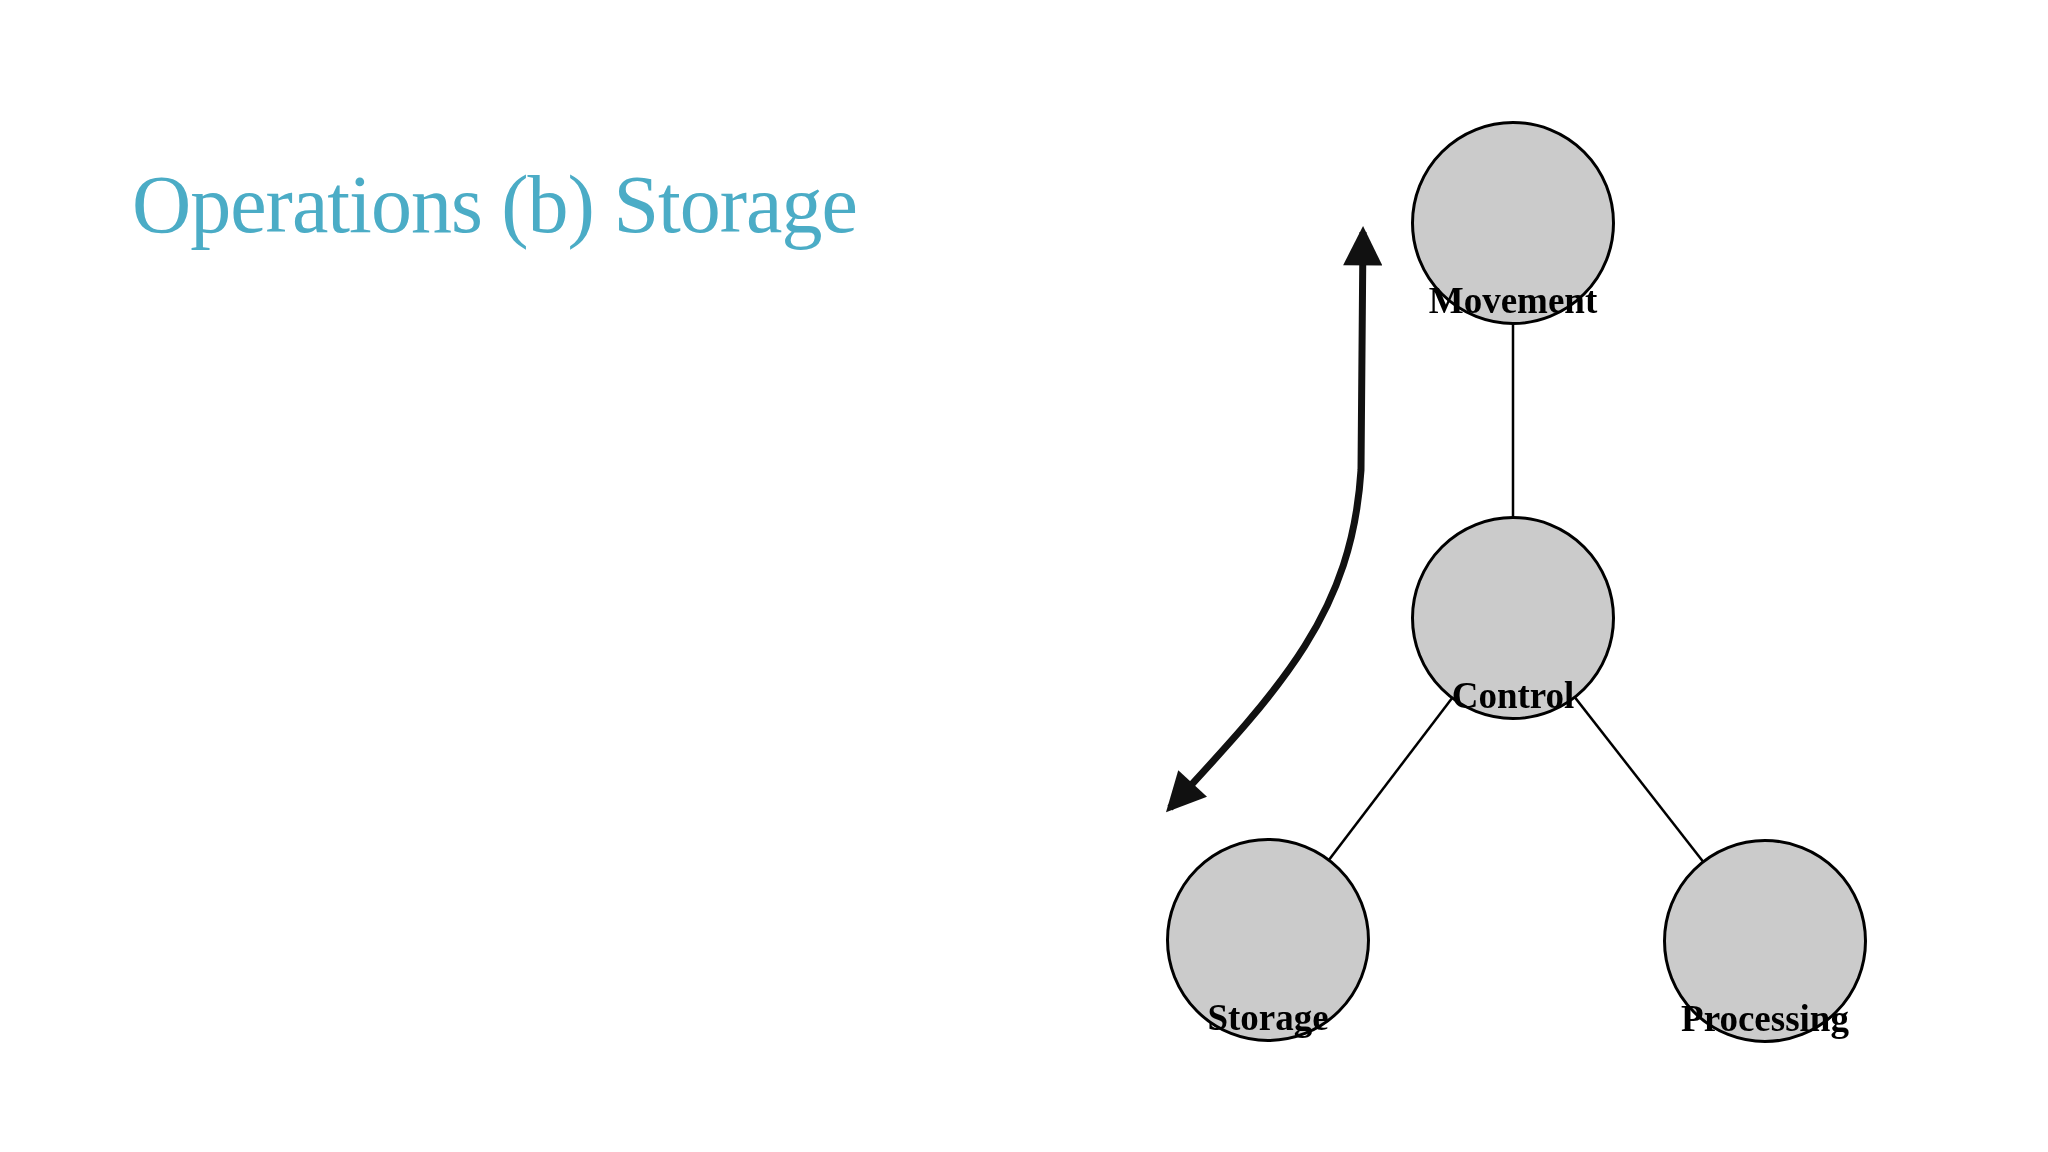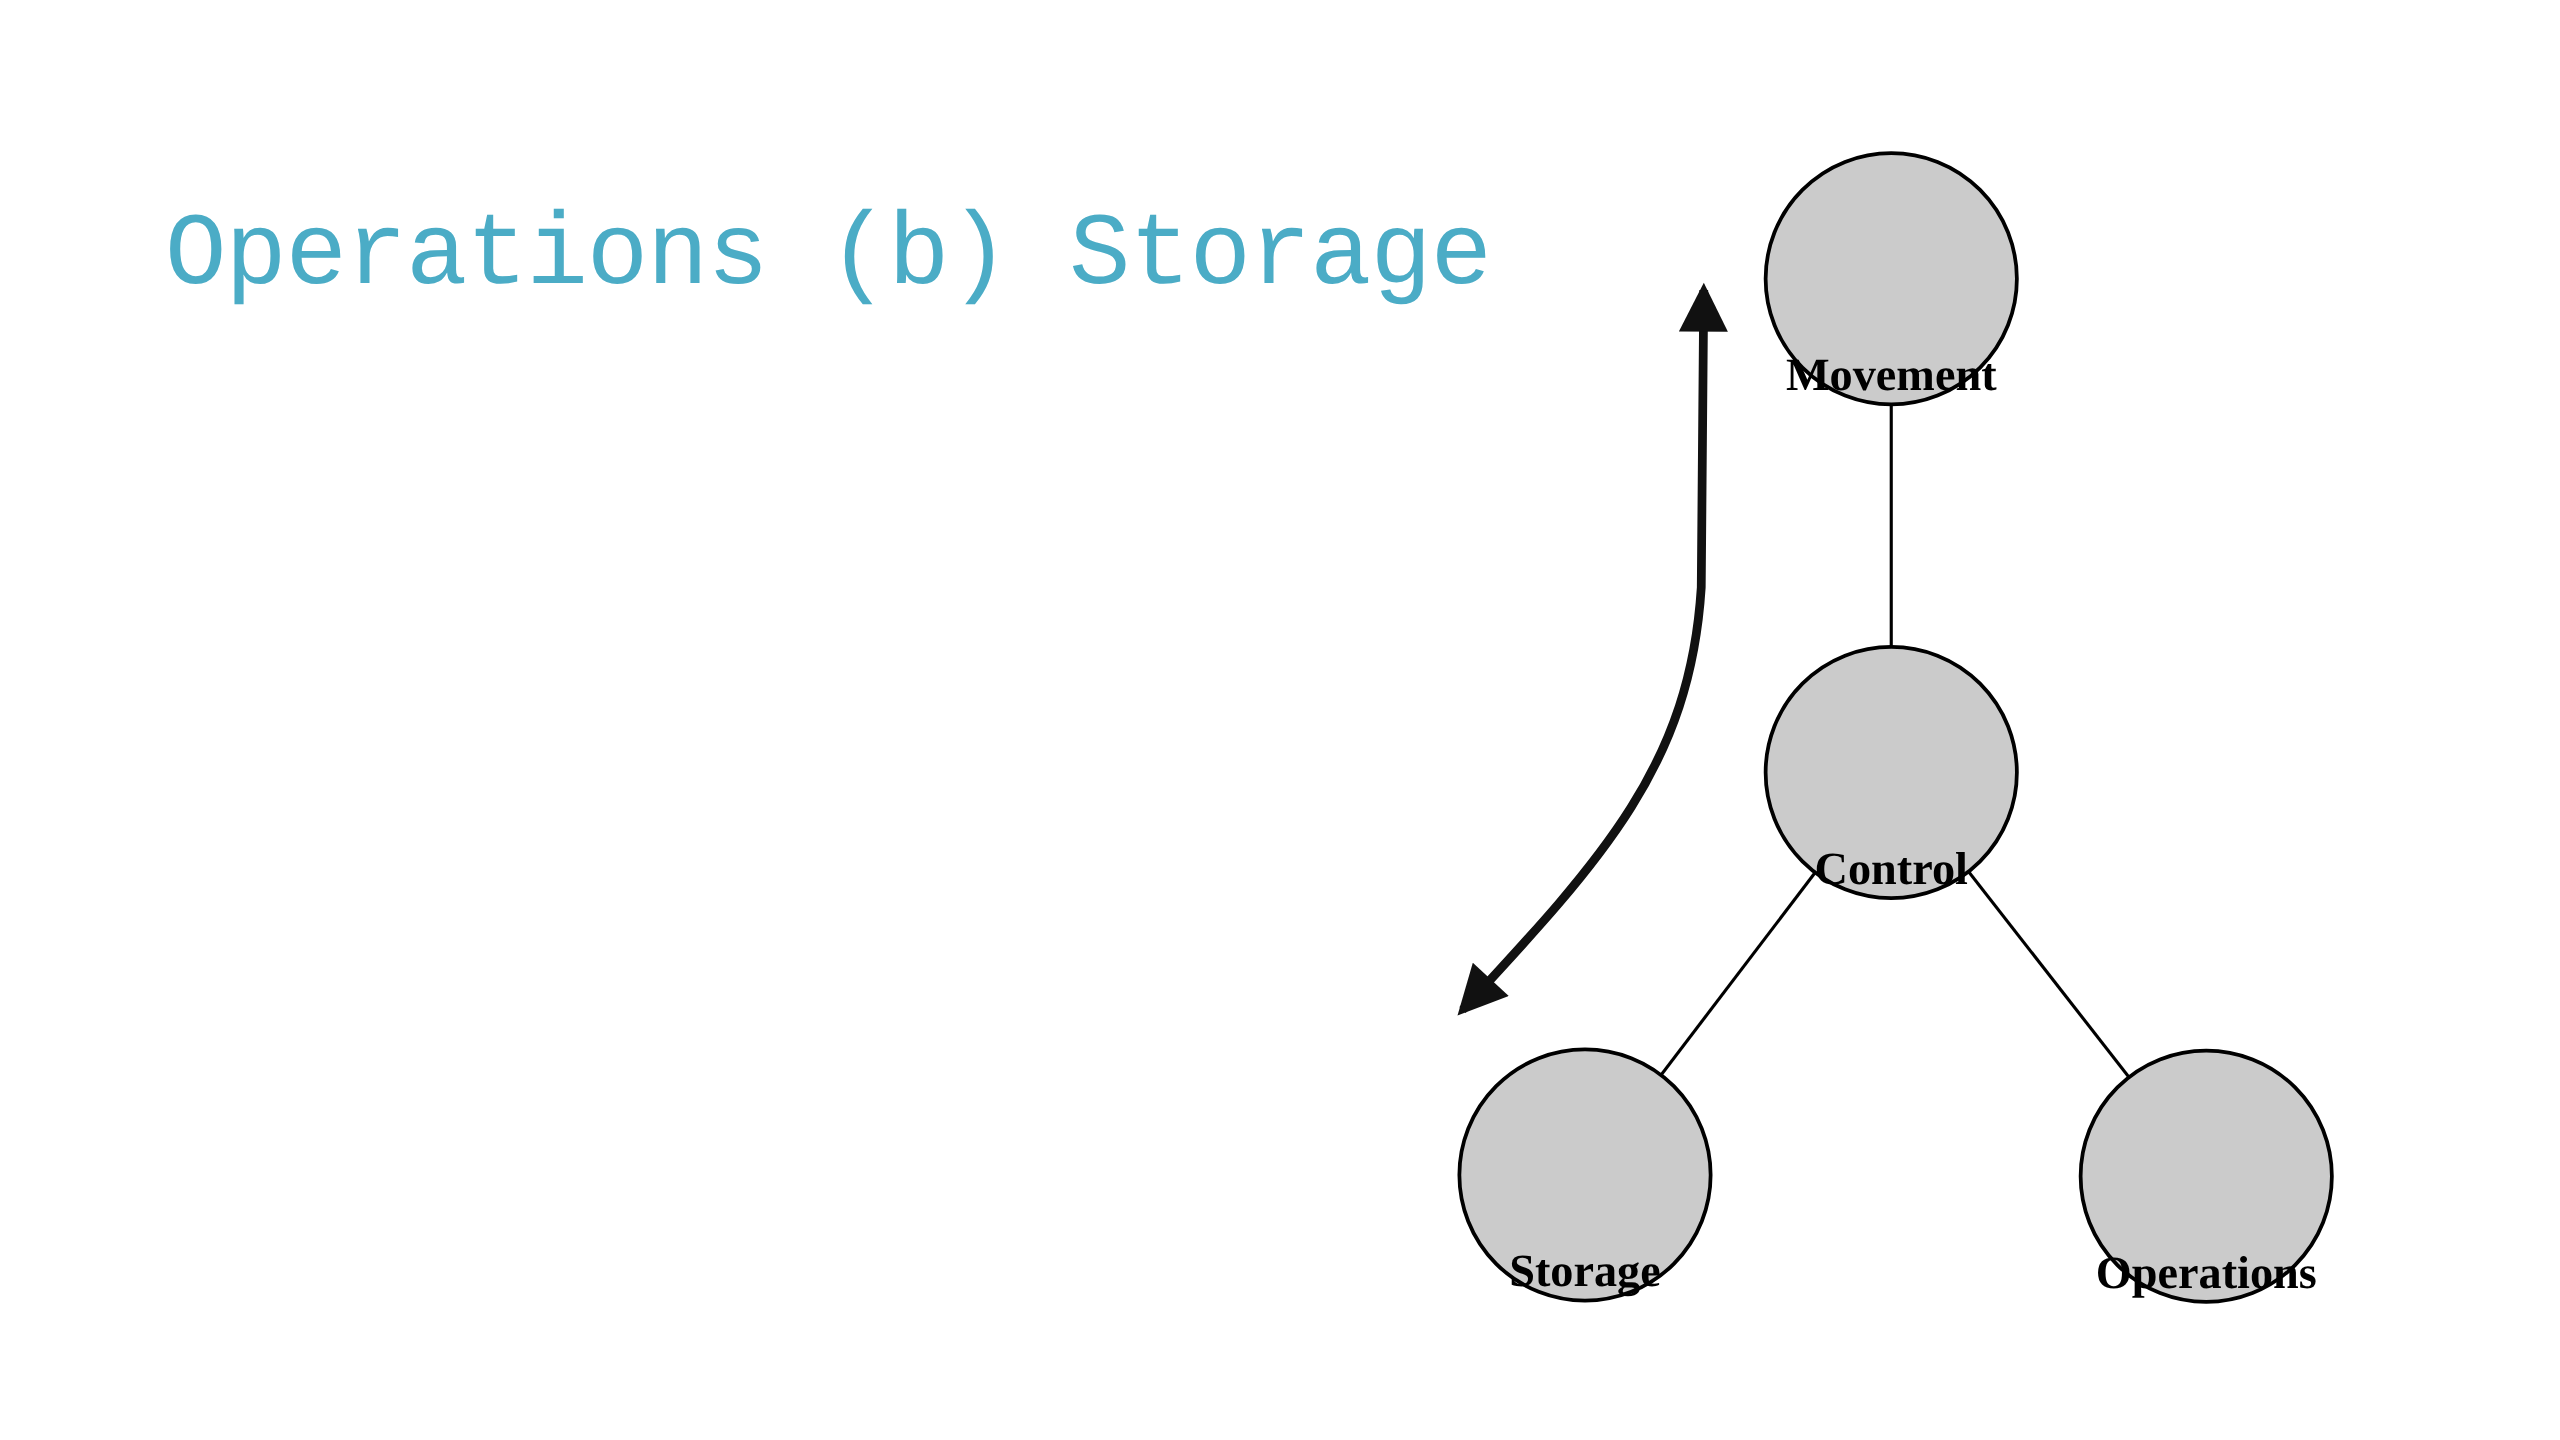--- a/index.html
+++ b/index.html
@@ -13,21 +13,21 @@
     height: 1152px;
     background: var(--background, #ffffff);
     overflow: hidden;
     font-family: "Liberation Sans", sans-serif;
   }
   .title {
     position: absolute;
     left: 132px;
     top: 160px;
     margin: 0;
-    font-family: Liberation Mono, monospace;
+    font-family: Liberation Serif, serif;
     font-weight: 300;
     font-size: 82px;
     line-height: 1.1;
     letter-spacing: -1px;
     color: var(--title-color, #4BACC6);
     white-space: nowrap;
   }
   .edges {
     position: absolute;
     left: 0;
@@ -98,16 +98,16 @@
 
   <div class="node node-control">
     <span class="node-label">Control</span>
   </div>
 
   <div class="node node-storage">
     <span class="node-label">Storage</span>
   </div>
 
   <div class="node node-processing">
-    <span class="node-label">Operations</span>
+    <span class="node-label">Processing</span>
   </div>
 
 </div>
 
 </body></html>

